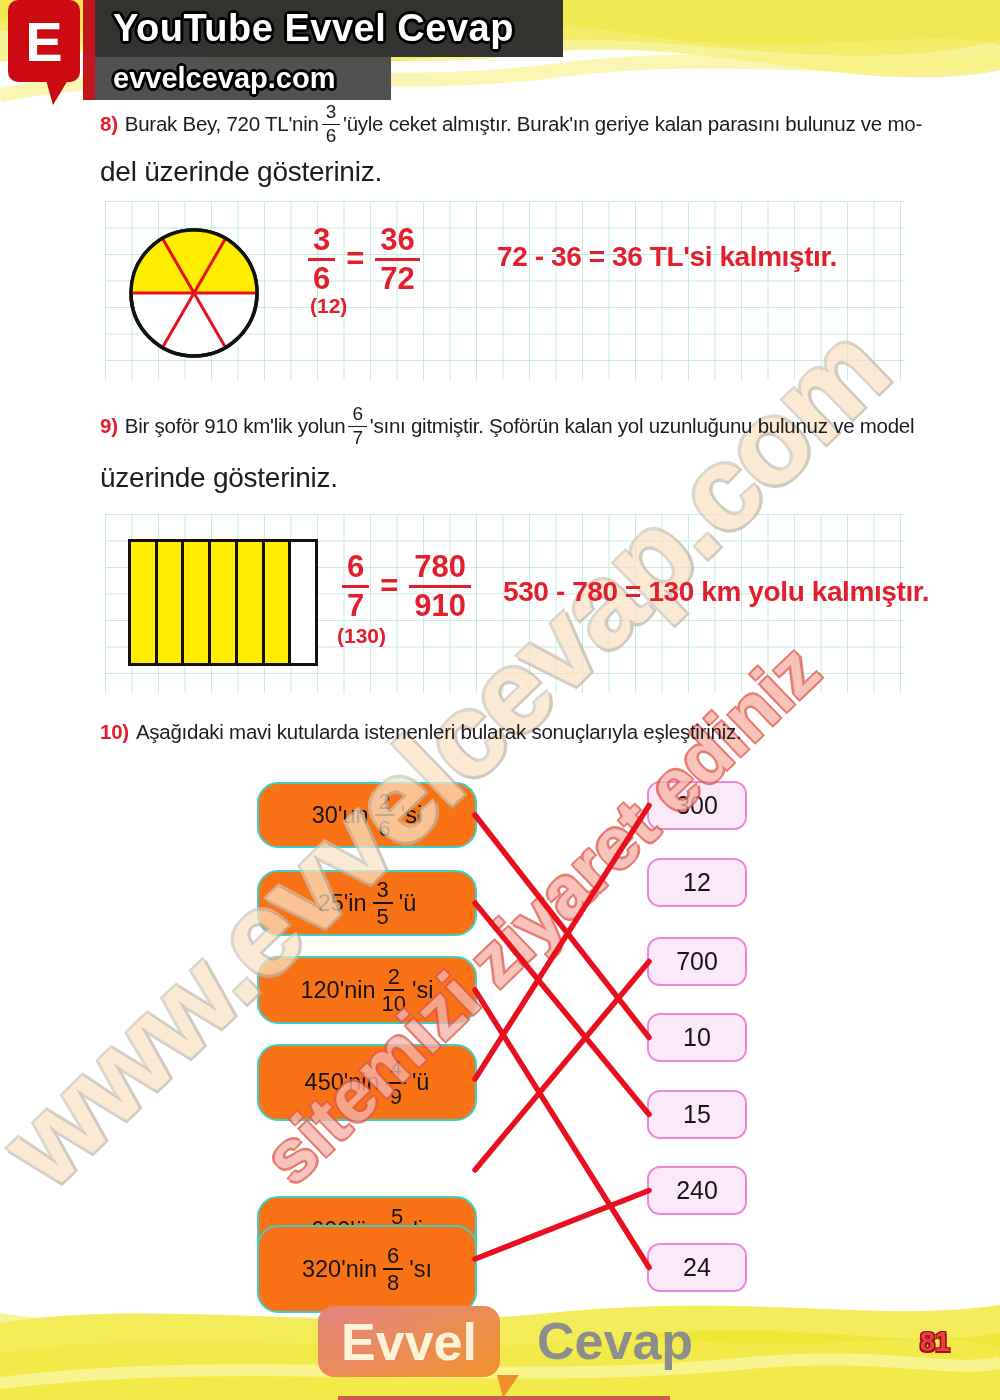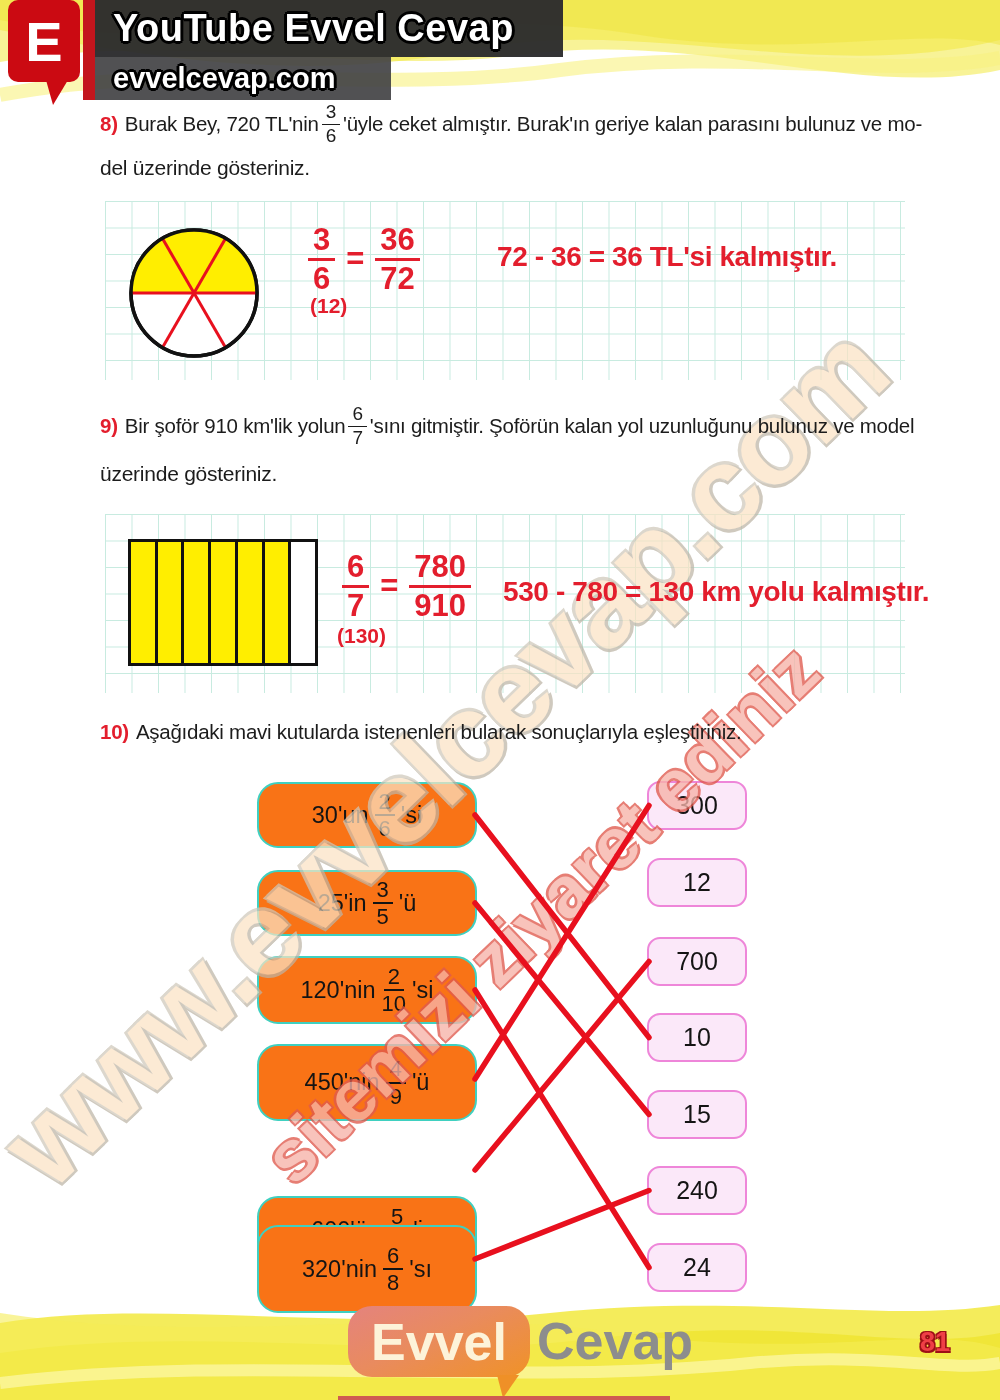--- a/index.html
+++ b/index.html
@@ -21,21 +21,21 @@
     border-top:25px solid #cb0a12; border-left:7px solid transparent; border-right:15px solid transparent; z-index:4; }
   .outline-black { color:#fff; font-weight:bold;
     text-shadow:-2px -2px 0 #000, 2px -2px 0 #000, -2px 2px 0 #000, 2px 2px 0 #000,
                  0 -3px 0 #000, 0 3px 0 #000, -3px 0 0 #000, 3px 0 0 #000; }
   .hdr-title { position:absolute; left:113px; top:7px; font-size:38px; z-index:5; letter-spacing:0.5px; }
   .hdr-site  { position:absolute; left:113px; top:62px; font-size:29px; z-index:5; }
 
   
   .q-row { position:absolute; left:100px; display:flex; align-items:center; white-space:nowrap;
     font-size:20.5px; letter-spacing:-0.25px; z-index:3; color:#1c1c1c; }
-  .q-line2 { position:absolute; left:100px; font-size:21px; letter-spacing:-0.25px; z-index:3; color:#1c1c1c; }
+  .q-line2 { position:absolute; left:100px; font-size:28px; letter-spacing:-0.25px; z-index:3; color:#1c1c1c; }
   .qnum { color:#e31e2d; font-weight:bold; margin-right:7px; }
   .ifrac { display:inline-flex; flex-direction:column; align-items:center; margin:0 3px;
     font-size:19px; line-height:1.08; }
   .ifrac .n { border-bottom:1.8px solid #1c1c1c; padding:0 4px 1px; }
   .ifrac .d { padding-top:1px; }
   #q8 { top:102px; } #q8l2 { top:156px; }
   #q9 { top:404px; } #q9l2 { top:462px; }
   #q10 { top:720px; }
 
   
@@ -80,23 +80,23 @@
     font-size:118px; font-weight:bold; white-space:nowrap; letter-spacing:-2px;
     color:#fbe2c4; opacity:0.72; z-index:2;
     text-shadow:2.5px 2.5px 0 #bdb5a6, -2.5px -2.5px 0 #cfc8ba, 2.5px -2.5px 0 #cfc8ba, -2.5px 2.5px 0 #bdb5a6; }
   .wm2 { position:absolute; left:248px; top:1140px; transform:rotate(-44deg); transform-origin:0 0;
     font-size:72px; font-weight:bold; white-space:nowrap;
     color:#f7b3a9; opacity:0.78; z-index:2;
     text-shadow:2px 2px 0 #e05a4e, -2px -2px 0 #e05a4e, 2px -2px 0 #e05a4e, -2px 2px 0 #e05a4e; }
 
   
   .bot-waves { position:absolute; left:0; top:1293px; width:1000px; height:107px; z-index:0; }
-  .ftr-logo-box { position:absolute; left:348px; top:1306px; width:182px; height:71px;
+  .ftr-logo-box { position:absolute; left:318px; top:1306px; width:182px; height:71px;
     background:linear-gradient(155deg, #e4837e 0%, #e98b5e 45%, #f09227 100%);
-    border-radius:24px; display:flex; align-items:center; justify-content:center; z-index:3; }
+    border-radius:16px; display:flex; align-items:center; justify-content:center; z-index:3; }
   .ftr-logo-word { font-size:52px; font-weight:bold; color:#fdf3d9; }
   .ftr-tail { position:absolute; left:497px; top:1375px; width:0; height:0;
     border-top:23px solid #ef9027; border-left:6px solid transparent; border-right:16px solid transparent; z-index:3; }
   .ftr-cevap { position:absolute; left:537px; top:1311px; font-size:52px; font-weight:bold; color:#8d8d8d; z-index:3; }
   .bottom-strip { position:absolute; left:338px; top:1396px; width:332px; height:4px; background:#cf5a52; z-index:3; }
   .page-num { position:absolute; left:920px; top:1327px; font-size:27px; font-weight:bold; color:#ef3f46; z-index:4;
     text-shadow:1.5px 1.5px 0 #9d1016, -1.5px -1.5px 0 #9d1016, 1.5px -1.5px 0 #9d1016, -1.5px 1.5px 0 #9d1016; }
 </style>
 </head>
 <body>

